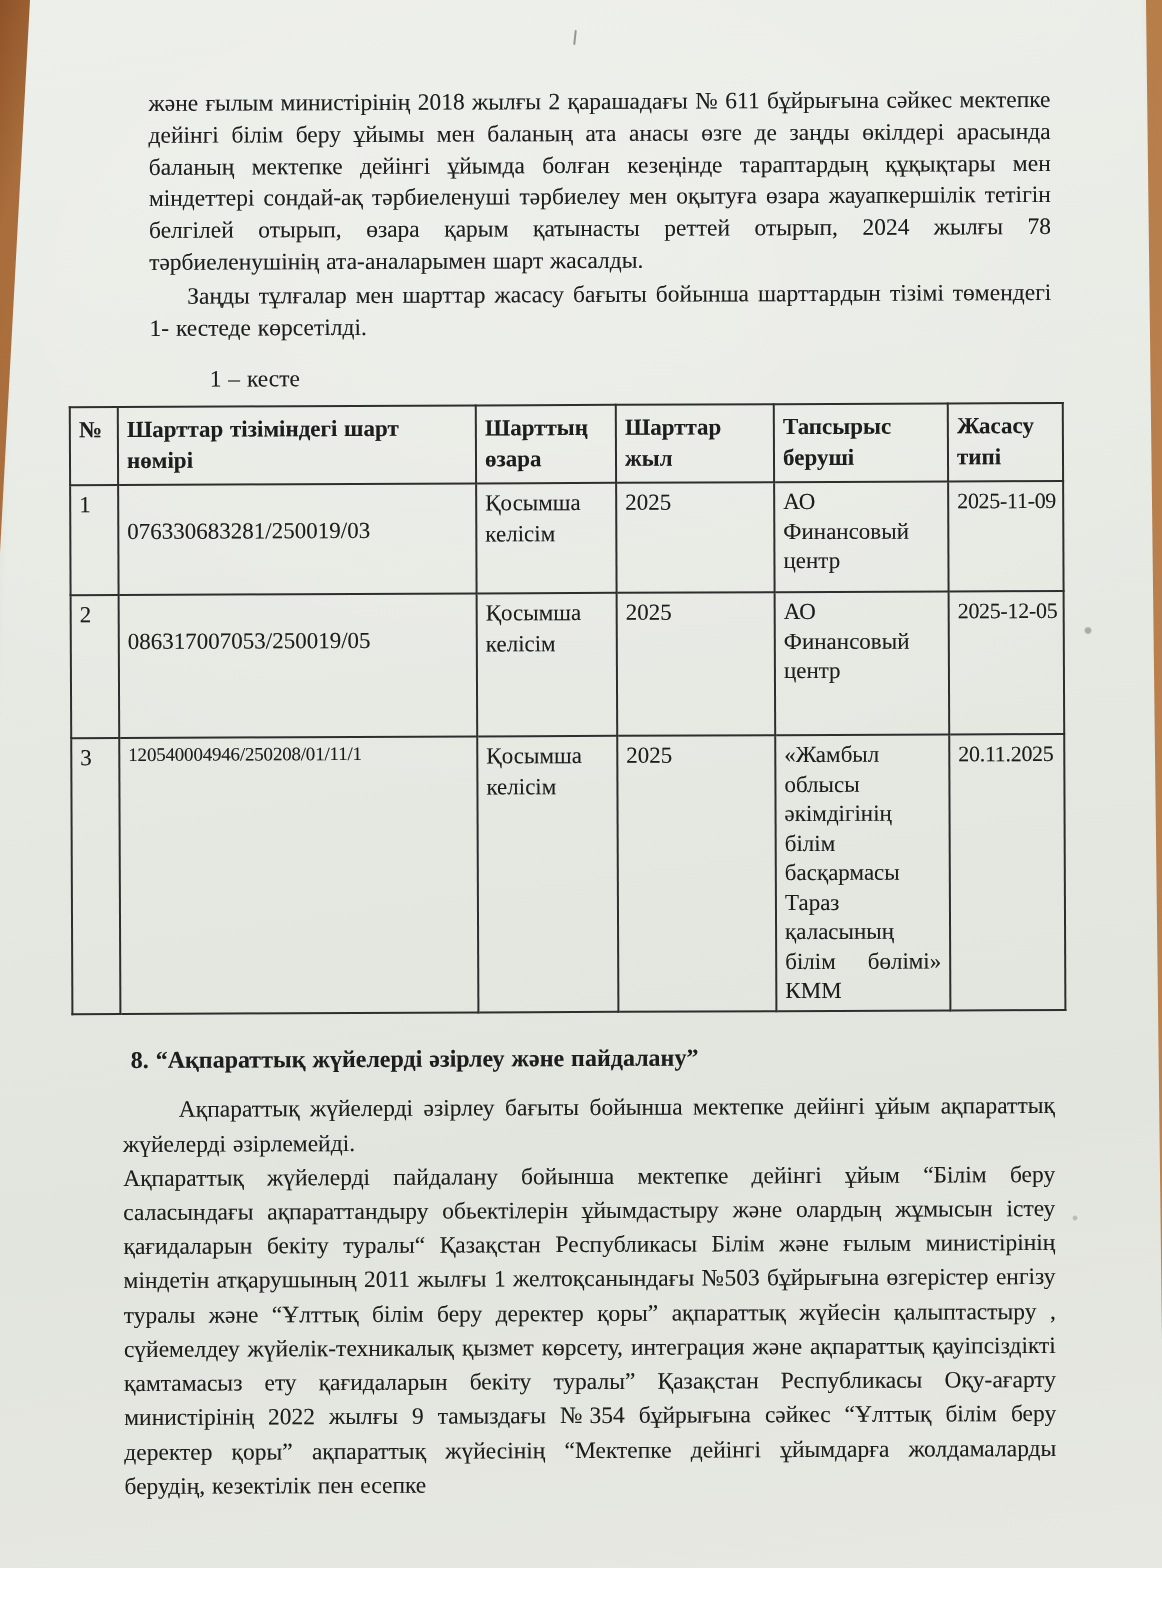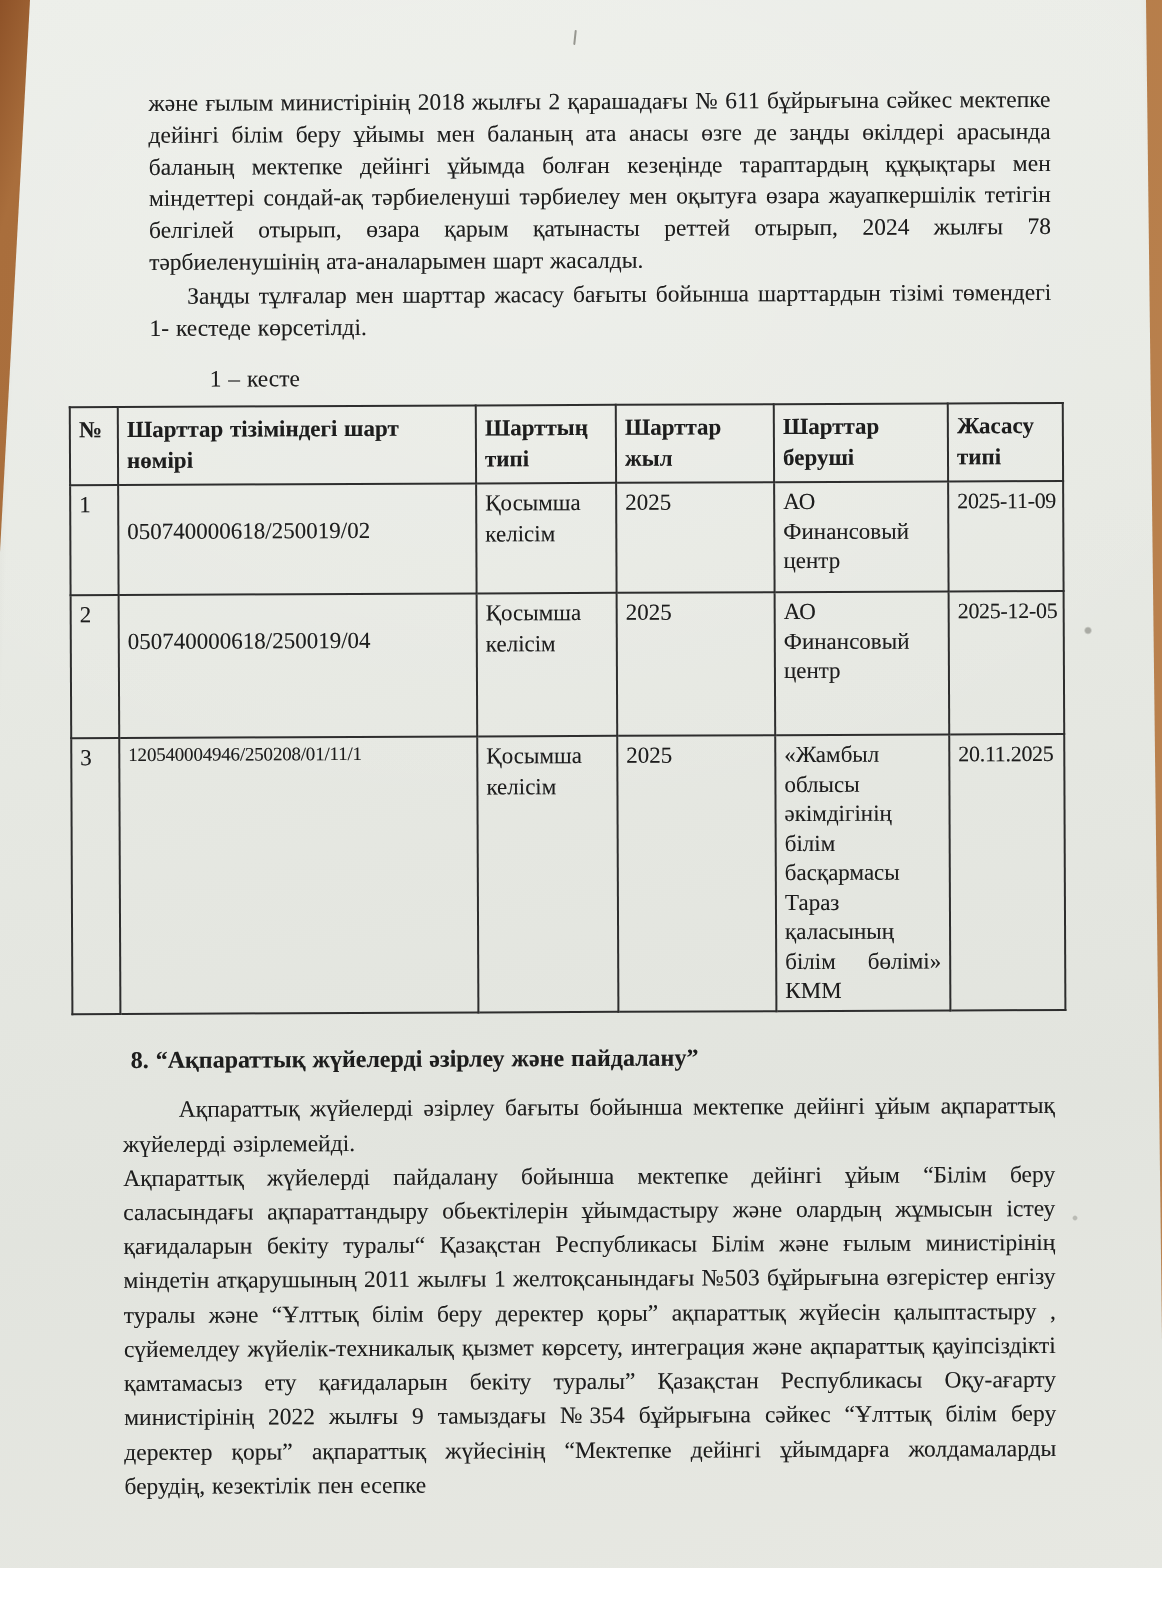--- a/index.html
+++ b/index.html
@@ -101,41 +101,41 @@
             <col style="width:358px">
             <col style="width:140px">
           <col style="width:158px">
             <col style="width:174px">
             <col style="width:115px">
         </colgroup>
         <thead>
           <tr>
             <th class="th-num">№</th>
             <th class="th-contract">Шарттар тізіміндегі шарт нөмірі</th>
-            <th>Шарттың типі</th>
+            <th>Шарттың өзара</th>
             <th>Шарттар жыл</th>
-            <th>Шарттар беруші</th>
+            <th>Тапсырыс беруші</th>
             <th>Жасасу типі</th>
           </tr>
         </thead>
         <tbody>
           <tr class="r1">
             <td class="c-num">1</td>
             <td>
-                <div class="pushed">050740000618/250019/02</div>
+                <div class="pushed">076330683281/250019/03</div>
               </td>
             <td>Қосымша келісім</td>
             <td>2025</td>
             <td class="c-cust">АО Финансовый центр</td>
             <td class="c-date">2025-11-09</td>
           </tr>
           <tr class="r2">
             <td class="c-num">2</td>
             <td>
-                <div class="pushed">050740000618/250019/04</div>
+                <div class="pushed">086317007053/250019/05</div>
               </td>
             <td>Қосымша келісім</td>
             <td>2025</td>
             <td class="c-cust">АО Финансовый центр</td>
             <td class="c-date">2025-12-05</td>
           </tr>
           <tr class="r3">
             <td class="c-num">3</td>
             <td>
                 <div class="small-num">120540004946/250208/01/11/1</div>

